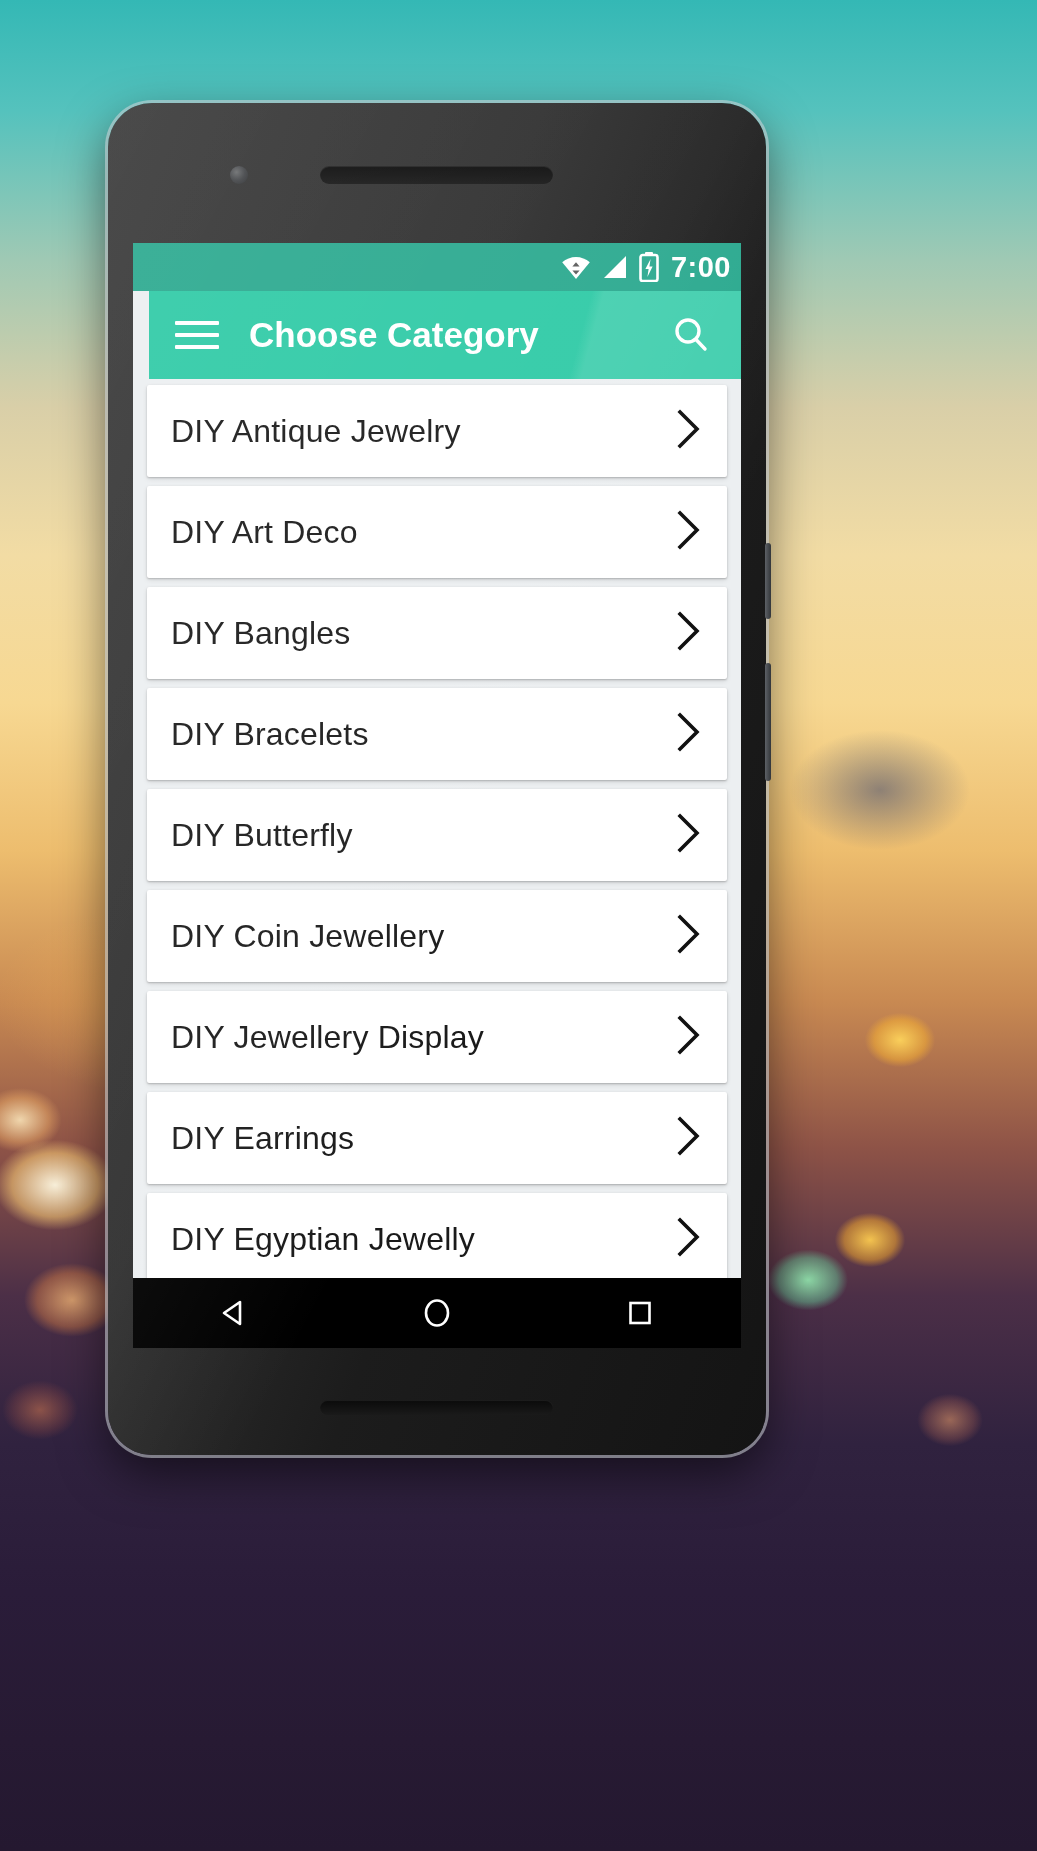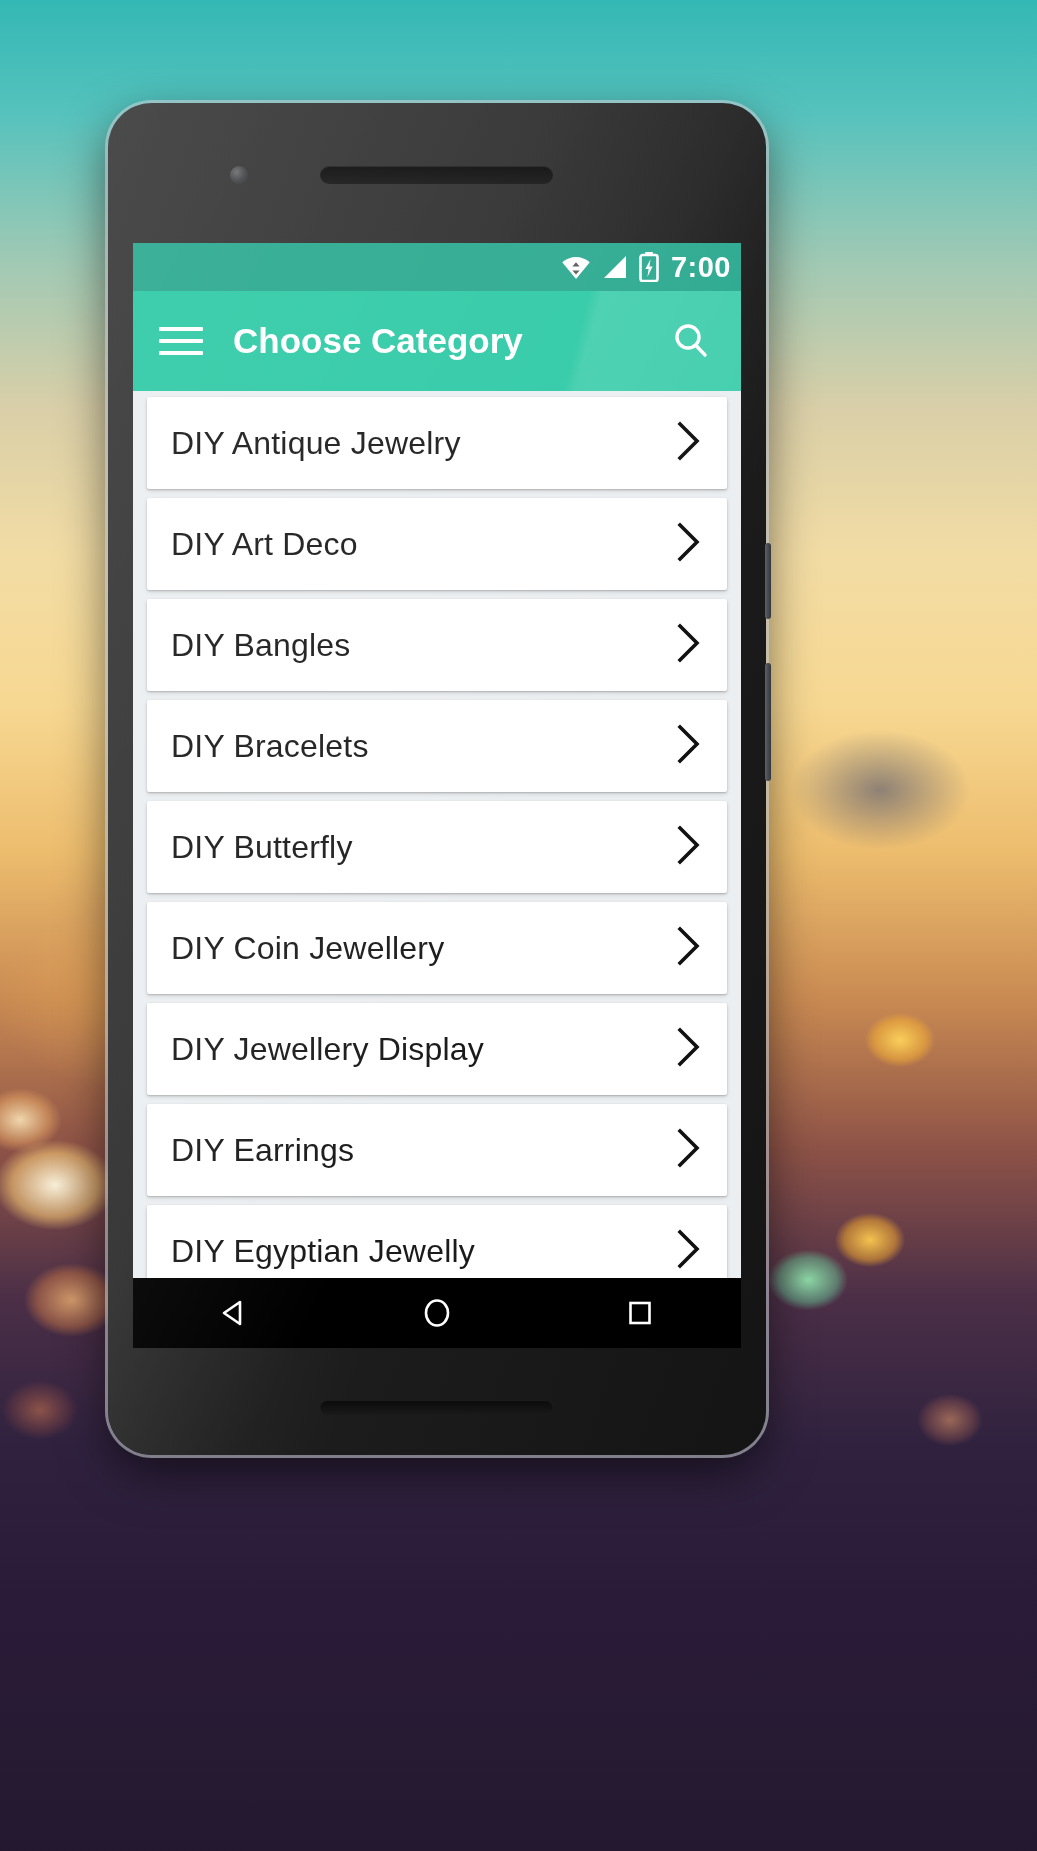--- a/index.html
+++ b/index.html
@@ -127,26 +127,27 @@
   #status-clock {
     color: #ffffff;
     font-size: 29px;
     font-weight: bold;
     letter-spacing: 0.5px;
     margin-left: 2px;
   }
 
   
   #app-bar {
-    height: 100px;
+    height: 88px;
     background: #2fcaa6;
     display: flex;
     align-items: center;
     padding: 16px 26px;
     position: relative;
+    margin-left: 16px;
   }
   #app-bar-sheen {
     position: absolute;
     inset: 0;
     background: linear-gradient(105deg, rgba(255,255,255,0.0) 0%, rgba(255,255,255,0.0) 72%, rgba(255,255,255,0.10) 74%, rgba(255,255,255,0.10) 100%);
     pointer-events: none;
   }
   #menu-button {
     width: 44px; height: 44px;
     display: flex; flex-direction: column;

